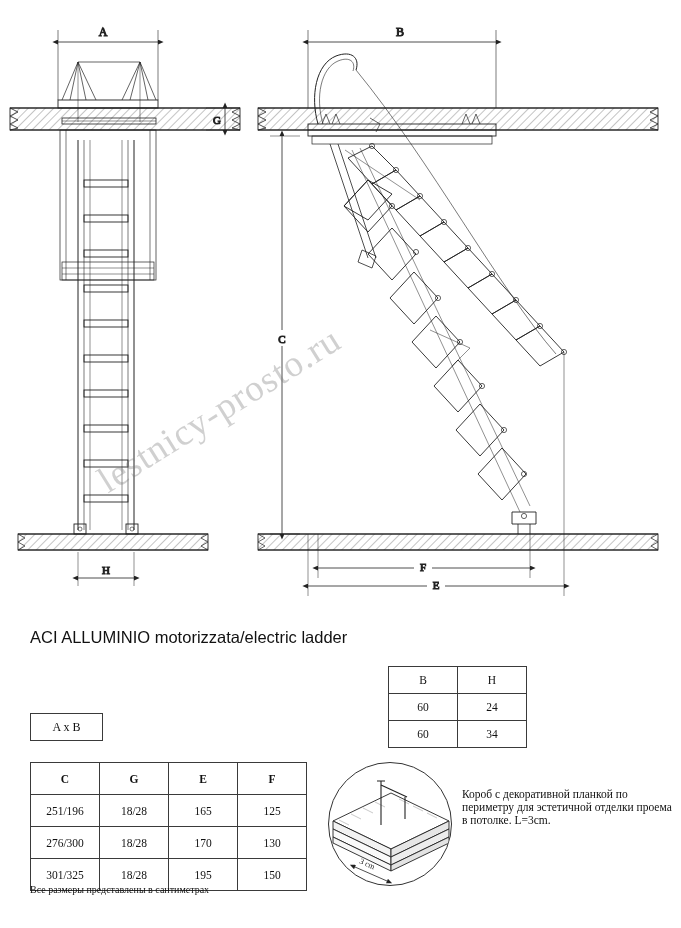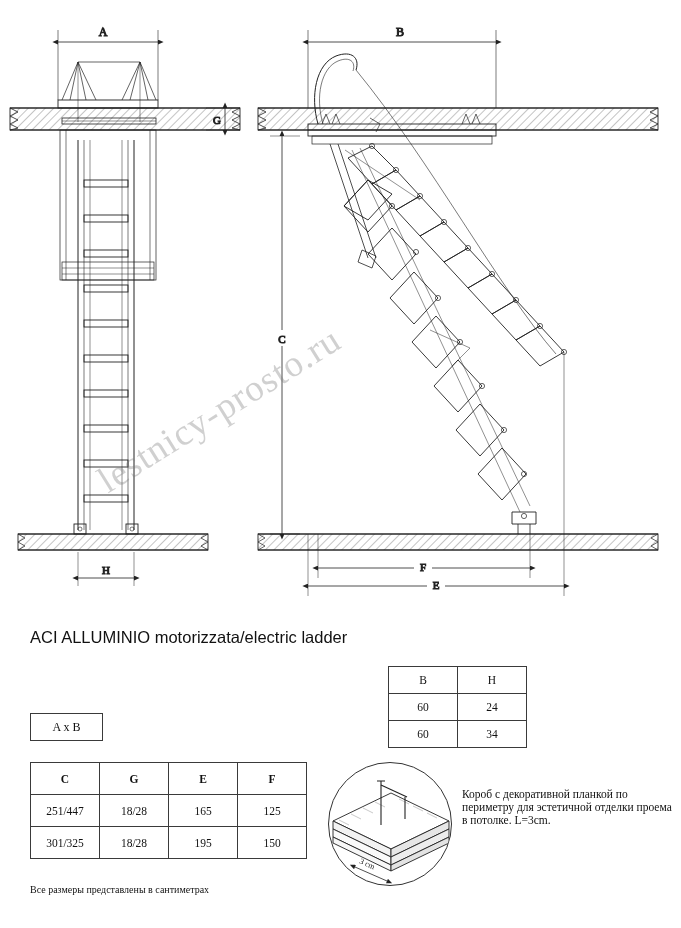--- a/index.html
+++ b/index.html
@@ -353,24 +353,30 @@
 
 <table class="tbl" id="t-cgef">
   <tbody>
       <tr>
     <td class="hdr">C</td>
     <td class="hdr">G</td>
     <td class="hdr">E</td>
     <td class="hdr">F</td>
   </tr>
   <tr>
-    <td>251/447</td>
+    <td>251/196</td>
     <td>18/28</td>
     <td>165</td>
     <td>125</td>
+  </tr>
+  <tr>
+    <td>276/300</td>
+    <td>18/28</td>
+    <td>170</td>
+    <td>130</td>
   </tr>
   <tr>
     <td>301/325</td>
     <td>18/28</td>
     <td>195</td>
     <td>150</td>
   </tr>
 </tbody>
   </table>
 

